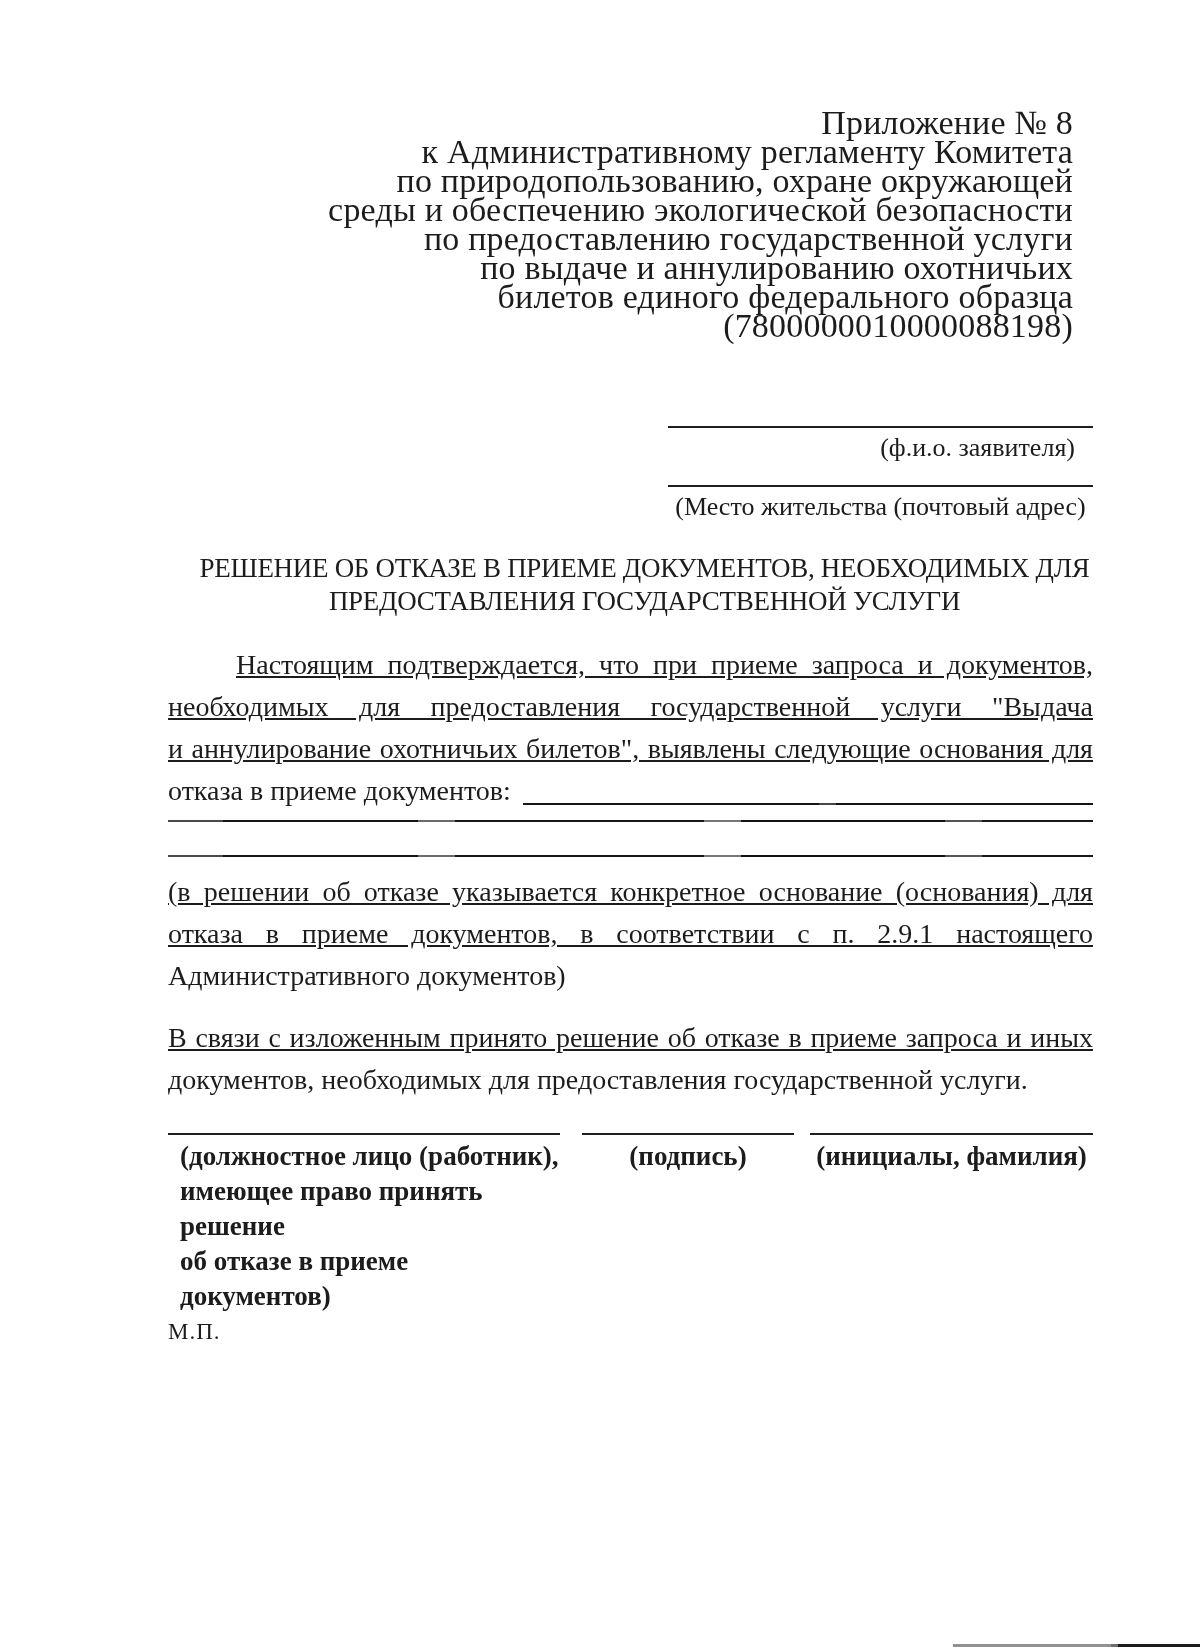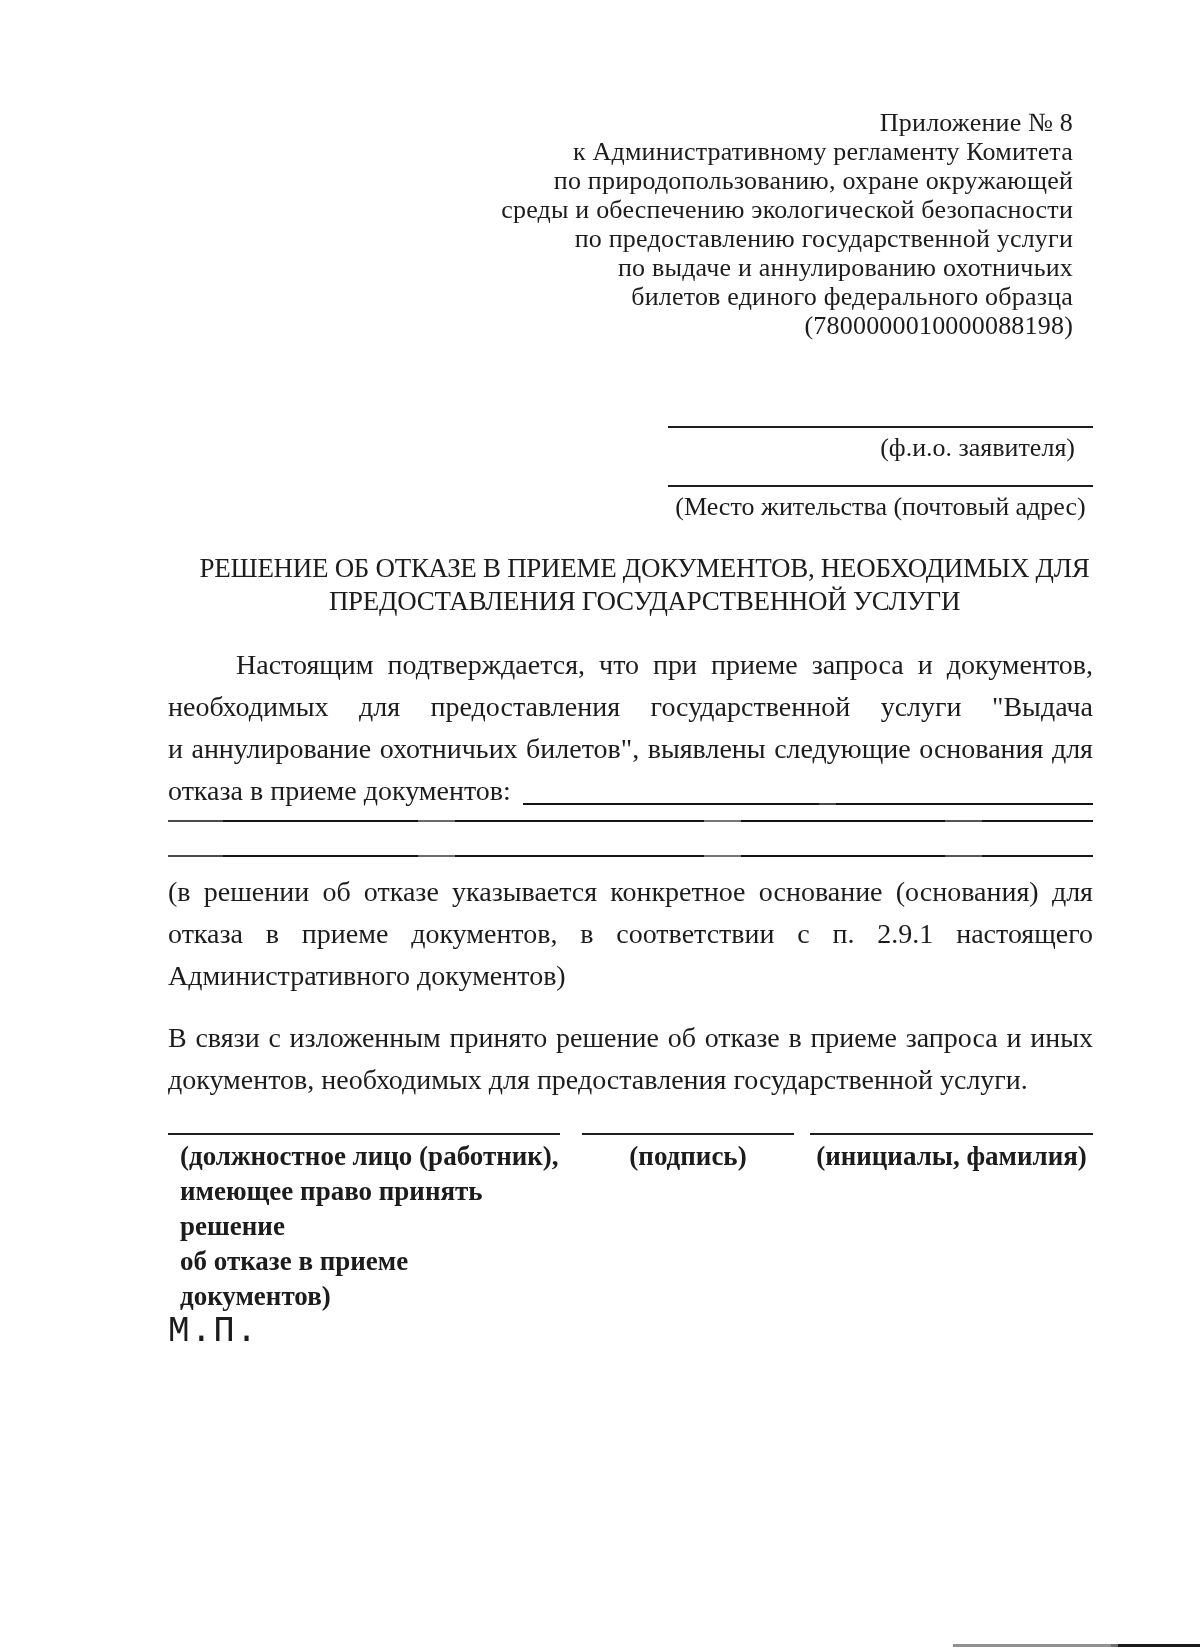--- a/index.html
+++ b/index.html
@@ -6,59 +6,59 @@
   html, body { background: #ffffff; }
   body {
     width: 1200px; height: 1649px;
     position: relative; overflow: hidden;
     font-family: "Liberation Serif", "DejaVu Serif", serif;
     color: #1c1c1c;
   }
   .page { position: absolute; inset: 0; padding: 108px 107px 0 168px; }
 
   
-  .header-block { text-align: right; padding-right: 20px; font-size: 26px; line-height: 29px; letter-spacing: .2px; }
+  .header-block { text-align: right; padding-right: 20px; font-size: 34px; line-height: 29px; letter-spacing: .2px; }
   .header-block div { white-space: nowrap; }
 
   
   .fio-block { width: 425px; margin-left: auto; margin-top: 86px; }
   .rule { border-top: 2px solid #1f1f1f; height: 0; }
   .scan-rule { height: 2px; border: 0;
     background: linear-gradient(90deg,#4a4a4a 0 6%,#141414 6% 27%,#6a6a6a 27% 31%,#161616 31% 58%,#777 58% 62%,#121212 62% 84%,#555 84% 88%,#181818 88% 100%); }
   .fio-caption { text-align: right; padding-right: 18px; padding-top: 4px; font-size: 26px; line-height: 31px; }
   .addr-rule { margin-top: 22px; }
   .addr-caption { text-align: center; padding-top: 4px; font-size: 26px; line-height: 31px; }
 
   
   .doc-title { margin-top: 30px; padding-left: 28px; text-align: center;
     font-size: 27px; line-height: 33px; font-weight: normal; letter-spacing: -.3px; }
 
   
   .para { font-size: 28px; line-height: 42px; }
   .p1 { margin-top: 26px; }
-  .line.just { text-align: justify; text-align-last: justify; }
+  .line.just { text-align: justify; text-align-last: justify; text-decoration: underline; }
   .line.first { padding-left: 68px; }
   .fill-line { display: flex; align-items: flex-end; }
   .fill-line .blank { flex: 1; margin-left: 12px; margin-bottom: 7px; height: 2px;
     background: linear-gradient(90deg,#161616 0 52%,#474747 52% 55%,#131313 55% 100%); }
 
   .hr1 { margin-top: 8px; }
   .hr2 { margin-top: 33px; }
   .expl { margin-top: 14px; }
   .p3 { margin-top: 20px; }
 
   
   .sig-row { display: flex; margin-top: 32px; font-weight: bold; }
   .sig-col.c1 { width: 392px; margin-right: 22px; }
   .sig-col.c2 { width: 212px; margin-right: 16px; }
   .sig-col.c3 { flex: 1; }
   .sig-cap { font-size: 27px; line-height: 35px; padding-top: 4px; }
   .sig-cap.left { padding-left: 12px; }
   .sig-cap.center { text-align: center; }
-  .stamp { font-size: 36px; line-height: 35px; letter-spacing: 1px; font-family: Liberation Mono, monospace; }
+  .stamp { font-size: 23px; line-height: 35px; letter-spacing: 1px; }
 
   
   .edge-artifact { position: absolute; top: 1644px; left: 953px; right: 0; height: 3px; border: 0;
     background: linear-gradient(90deg,#919191 0 64%,#6d6d6d 64% 67%,#1b1b1b 67% 100%); }
 </style>
 </head>
 <body>
 
 <div class="page">
 

